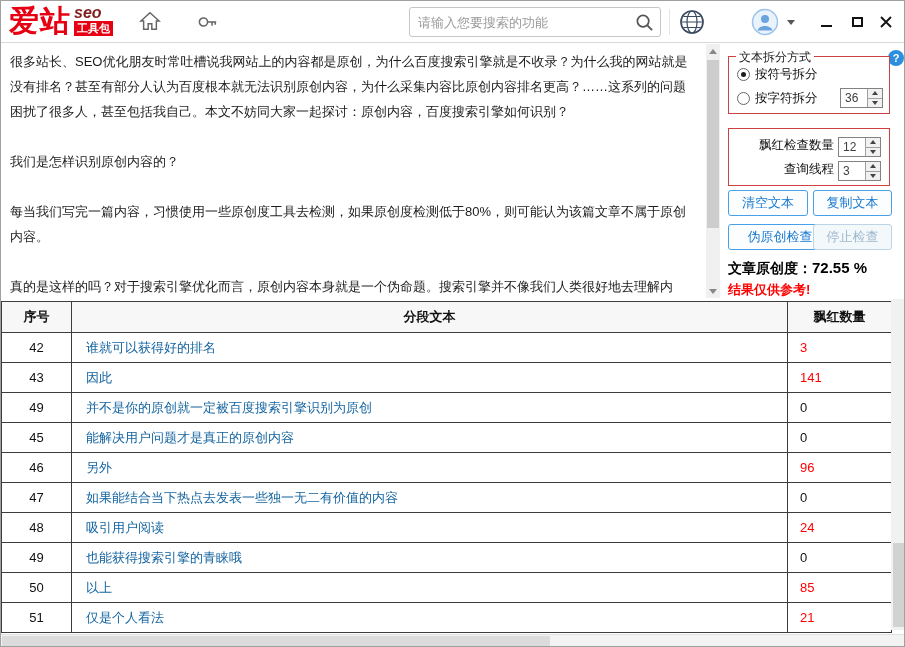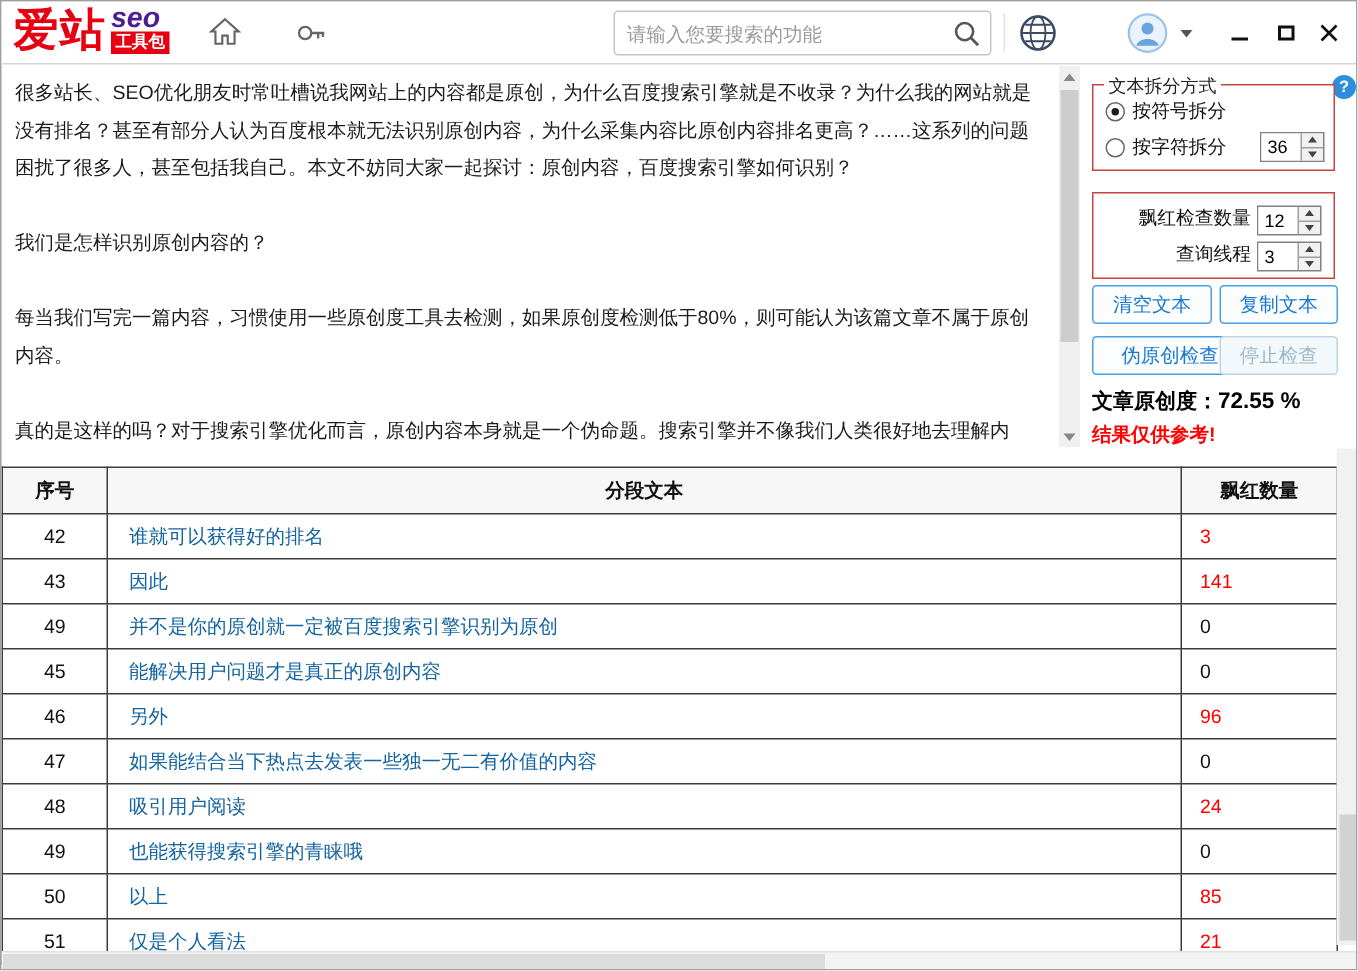--- a/index.html
+++ b/index.html
@@ -5,21 +5,21 @@
   *{box-sizing:border-box;margin:0;padding:0}
   html,body{width:905px;height:647px}
   body{font-family:"Liberation Sans","DejaVu Sans",sans-serif;background:#fff}
   .app{position:relative;width:905px;height:647px;border:1px solid #a0a0a0;background:#fff;overflow:hidden}
 
   
   .titlebar{position:absolute;top:0;left:0;right:0;height:42px;background:#fff;border-bottom:1px solid #d8d8d8}
   .logo{position:absolute;left:8px;top:3px;display:flex;align-items:flex-start}
   .logo-main{font-size:30px;font-weight:bold;color:#e60012;line-height:34px;letter-spacing:1px}
   .logo-col{display:flex;flex-direction:column;margin-left:3px;margin-top:2px}
-  .logo-seo{font-style:italic;font-weight:bold;color:#4c1d95;font-size:19px;line-height:13px}
+  .logo-seo{font-style:italic;font-weight:bold;color:#7f1d1d;font-size:16px;line-height:13px}
   .logo-sub{background:#e60012;color:#fff;font-size:11px;line-height:15px;padding:0 3px;font-weight:bold;margin-top:2px}
   .tb-icon{position:absolute;cursor:pointer;display:flex;align-items:center;justify-content:center}
   .home-icon{left:138px;top:10px}
   .key-icon{left:196px;top:11px}
   .searchbox{position:absolute;left:408px;top:6px;width:252px;height:30px;border:1px solid #c6c6c6;border-radius:3px;display:flex;align-items:center;background:#fff}
   .searchbox input{flex:1;border:none;outline:none;font-size:13px;padding:0 8px;color:#333;background:transparent;font-family:inherit}
   .searchbox input::placeholder{color:#9b9b9b}
   .search-btn{width:32px;height:100%;display:flex;align-items:center;justify-content:center;cursor:pointer}
   .sep{position:absolute;top:8px;width:1px;height:26px;background:#e4e4e4}
   .sep1{left:668px}
@@ -46,40 +46,40 @@
   .group{position:absolute;left:5px;width:162px;border:1px solid #cf4040;background:#fff}
   .group1{top:12px;height:58px}
   .group2{top:84px;height:58px}
   .legend{position:absolute;top:-8px;left:7px;background:#fff;padding:0 3px;font-size:12px;color:#222}
   .help{position:absolute;right:2px;top:6px;width:16px;height:16px;border-radius:50%;background:#2b8fdd;color:#fff;font-size:11px;font-weight:bold;text-align:center;line-height:16px;cursor:pointer}
   .radio-row{position:absolute;left:8px;right:6px;display:flex;align-items:center;gap:5px;font-size:12.5px;color:#111}
   .r1{top:9px}.r2{top:31px}
   .radio{width:13px;height:13px;border:1px solid #666;border-radius:50%;background:#fff;position:relative;cursor:pointer;flex:none}
   .radio.sel::after{content:"";position:absolute;left:3px;top:3px;width:5px;height:5px;border-radius:50%;background:#1c1c1c}
   .spin{display:inline-flex;height:20px;border:1px solid #828282;background:#fff;flex:none}
-  .spin input{width:26px;border:none;outline:none;font-size:12px;padding-left:4px;font-family:inherit;color:#000000}
+  .spin input{width:26px;border:none;outline:none;font-size:12px;padding-left:4px;font-family:inherit;color:#404040}
   .spin-btns{width:15px;display:flex;flex-direction:column;border-left:1px solid #a0a0a0}
   .spin-btn{flex:1;background:#f1f1f1;display:flex;align-items:center;justify-content:center;cursor:pointer}
   .spin-btn + .spin-btn{border-top:1px solid #a0a0a0}
   .t-up{width:0;height:0;border-left:3px solid transparent;border-right:3px solid transparent;border-bottom:4px solid #444}
   .t-down{width:0;height:0;border-left:3px solid transparent;border-right:3px solid transparent;border-top:4px solid #444}
   .push{margin-left:auto}
   .g2row{position:absolute;left:6px;right:8px;display:flex;justify-content:flex-end;gap:4px;font-size:12.5px;color:#111}
   .g2r1{top:8px}.g2r2{top:32px}
   .pbtn{position:absolute;height:26px;border:1px solid #47a0e8;border-radius:3px;background:#fbfdfe;color:#1879d0;font-size:13px;text-align:center;line-height:24px;cursor:pointer}
   .pb1{left:5px;top:146px;width:80px}
   .pb2{left:90px;top:146px;width:79px}
   .pb3{left:5px;top:180px;width:104px}
   .pb4{left:90px;top:180px;width:79px;border-color:#bdd4e6;color:#9db8cc;background:#f3f8fb;cursor:default}
   .orig{position:absolute;left:5px;top:215px;font-size:14px;font-weight:bold;color:#000}
   .orig .orig-val{font-size:15px}
   .note{position:absolute;left:5px;top:237px;color:#f00;font-size:13px;font-weight:bold}
 
   
-  .seg-table{position:absolute;left:0;top:310px;width:890px;border-collapse:collapse;font-size:13px;table-layout:fixed}
+  .seg-table{position:absolute;left:0;top:300px;width:890px;border-collapse:collapse;font-size:13px;table-layout:fixed}
   .seg-table th,.seg-table td{border:1px solid #3c3c3c;overflow:hidden;white-space:nowrap}
   .seg-table th{height:31px;background:#f7f7f7;font-weight:bold;color:#111;text-align:center}
   .seg-table td{height:30px;background:#fff}
   .w-no{width:70px}.w-text{width:716px}.w-count{width:104px}
   .col-no{text-align:center;color:#111}
   .col-text{text-align:left;padding-left:14px;color:#1464a0}
   .col-count{text-align:left;padding-left:12px;color:#111}
   .col-count.red{color:#f00}
   .tbl-vscroll{position:absolute;left:890px;top:298px;width:15px;height:331px;background:#f1f1f1}
   .tbl-thumb{position:absolute;left:2px;bottom:3px;width:11px;height:84px;background:#d2d2d2;cursor:pointer}

